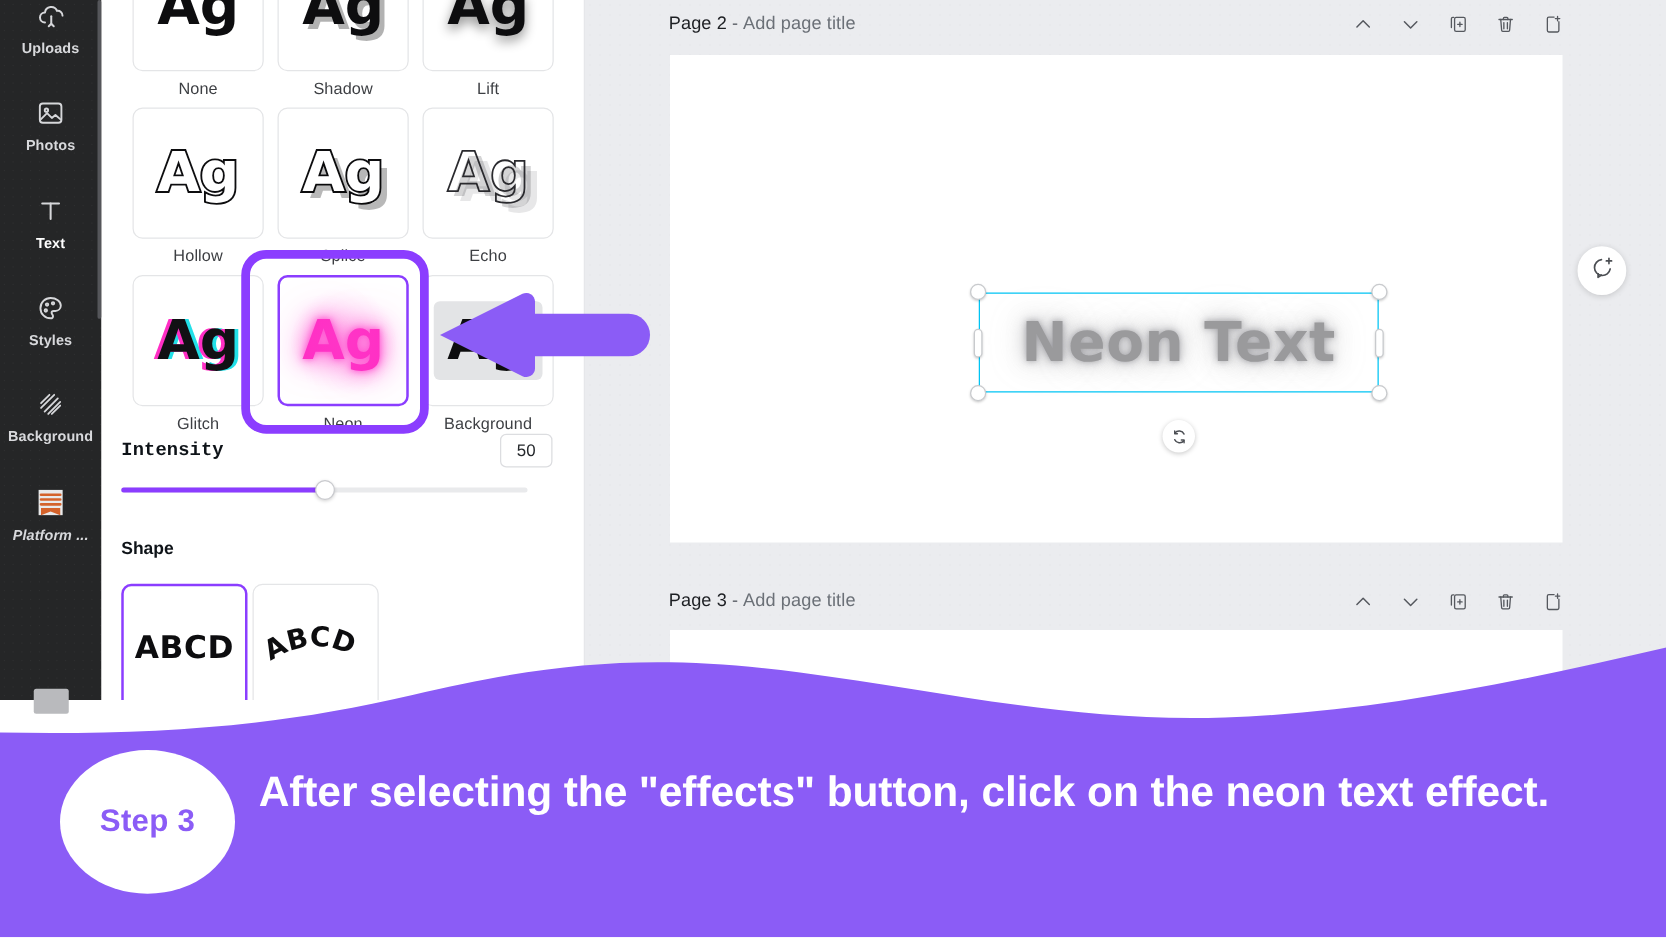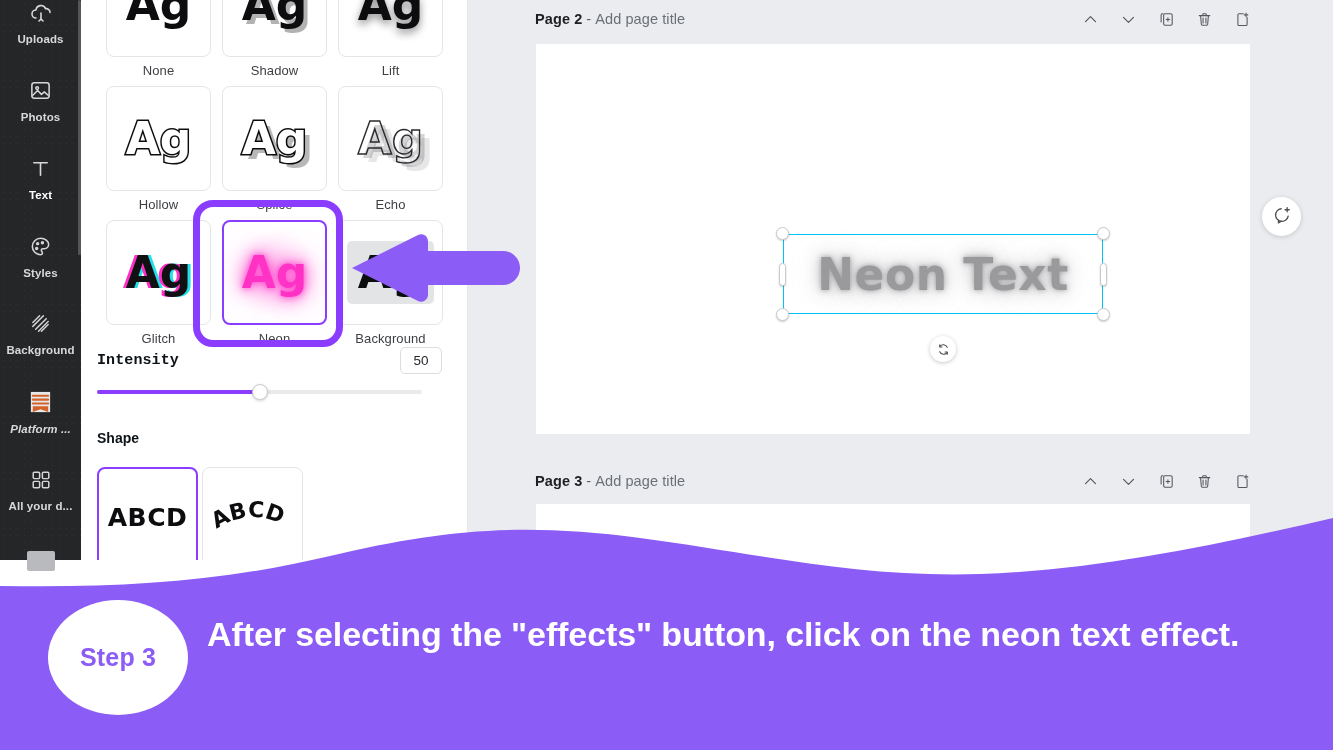--- a/index.html
+++ b/index.html
@@ -215,21 +215,21 @@
     background: #ebecef;
     background-image: radial-gradient(rgba(0,0,0,.035) 0.5px, transparent 0.6px);
     background-size: 8px 8px;
     z-index: 1;
   }
   .page-head {
     position: absolute; left: 67px; width: 716px; height: 34px;
     display: flex; align-items: center;
   }
   .page-title-num {
-    font-size: 14.5px; font-weight: 700; color: #1d1f23; letter-spacing:.1px;
+    font-size: 14.5px; font-weight: 400; color: #1d1f23; letter-spacing:.1px;
   }
   .page-title-sep { font-size: 14.5px; color: #5b5f66; margin: 0 4px; }
   .page-title-hint { font-size: 14.5px; color: #6b7077; letter-spacing:.1px; }
   .page-tools {
     margin-left: auto; display: flex; align-items: center; gap: 21px;
   }
   .ptool { color: #55585e; cursor: pointer; display:flex; }
   .page-canvas {
     position: absolute; left: 68px;
     width: 714px;
@@ -404,31 +404,20 @@
       <span class="ri-icon" style="width:28px;height:26px;">
         <svg width="27" height="25" viewBox="0 0 28 26" fill="none">
           <rect x="4" y="2" width="20" height="21" fill="#e8e9ea"></rect>
           <path d="M6 6h16M6 10h16M6 14h16" stroke="#d4622a" stroke-width="2.2" stroke-linecap="round"></path>
           <path d="M6 17h16v6l-8-3-8 3z" fill="#d4622a"></path>
         </svg>
       </span>
       <span class="ri-label">Platform ...</span>
     </div>
 
-    <div class="rail-item" style="top:458px;height:62px;">
-      <span class="ri-icon">
-        <svg width="22" height="22" viewBox="0 0 24 24" fill="none" stroke="currentColor" stroke-width="1.6">
-          <rect x="3.5" y="3.5" width="7" height="7" rx="1.2"></rect>
-          <rect x="13.5" y="3.5" width="7" height="7" rx="1.2"></rect>
-          <rect x="3.5" y="13.5" width="7" height="7" rx="1.2"></rect>
-          <rect x="13.5" y="13.5" width="7" height="7" rx="1.2"></rect>
-        </svg>
-      </span>
-      <span class="ri-label">All your d...</span>
-    </div>
 
     <div class="rail-item" style="top:536px;height:50px;">
       <span class="ri-icon" style="width:30px;height:22px;">
         <svg width="30" height="22" viewBox="0 0 30 22" fill="none">
           <rect x="1" y="1" width="28" height="20" rx="2" fill="#b9babd"></rect>
         </svg>
       </span>
     </div>
 
     <div id="rail-scroll"></div>

